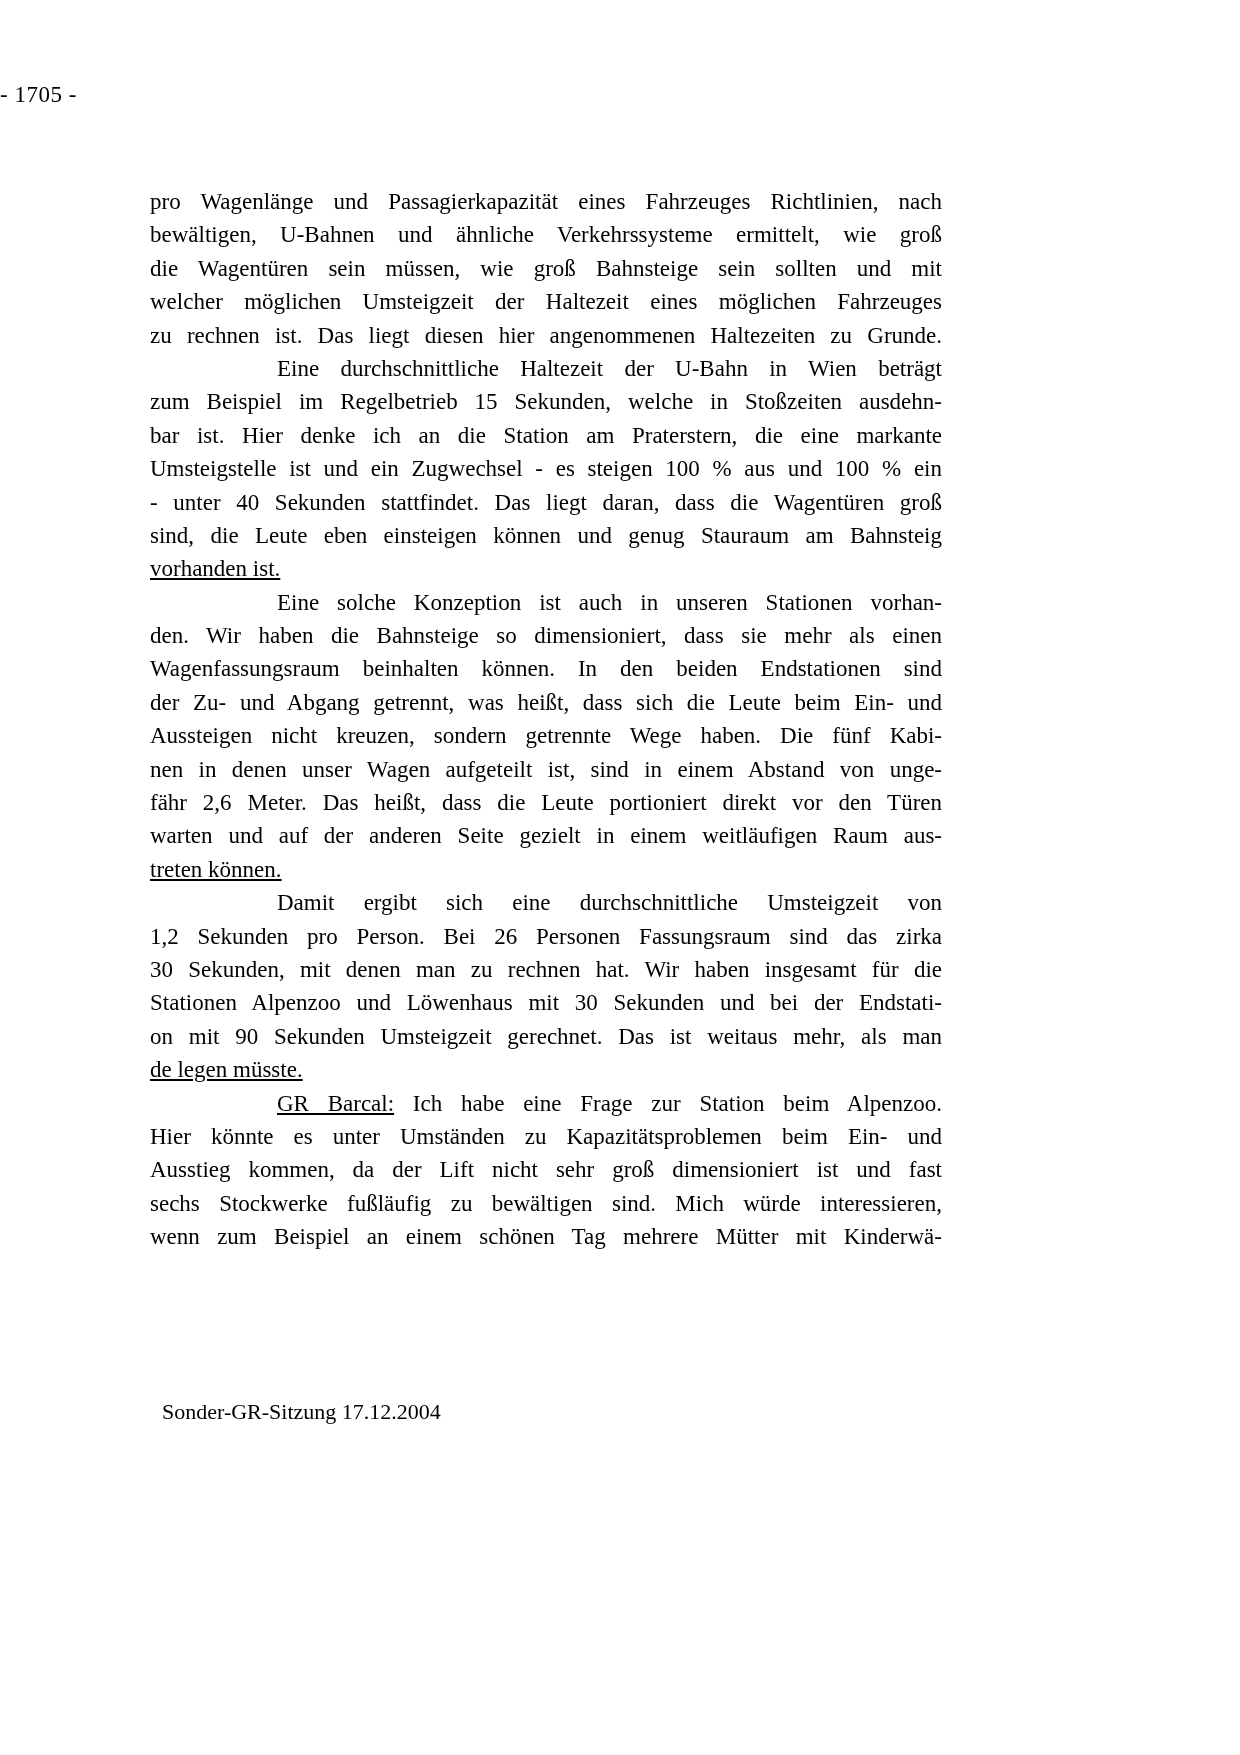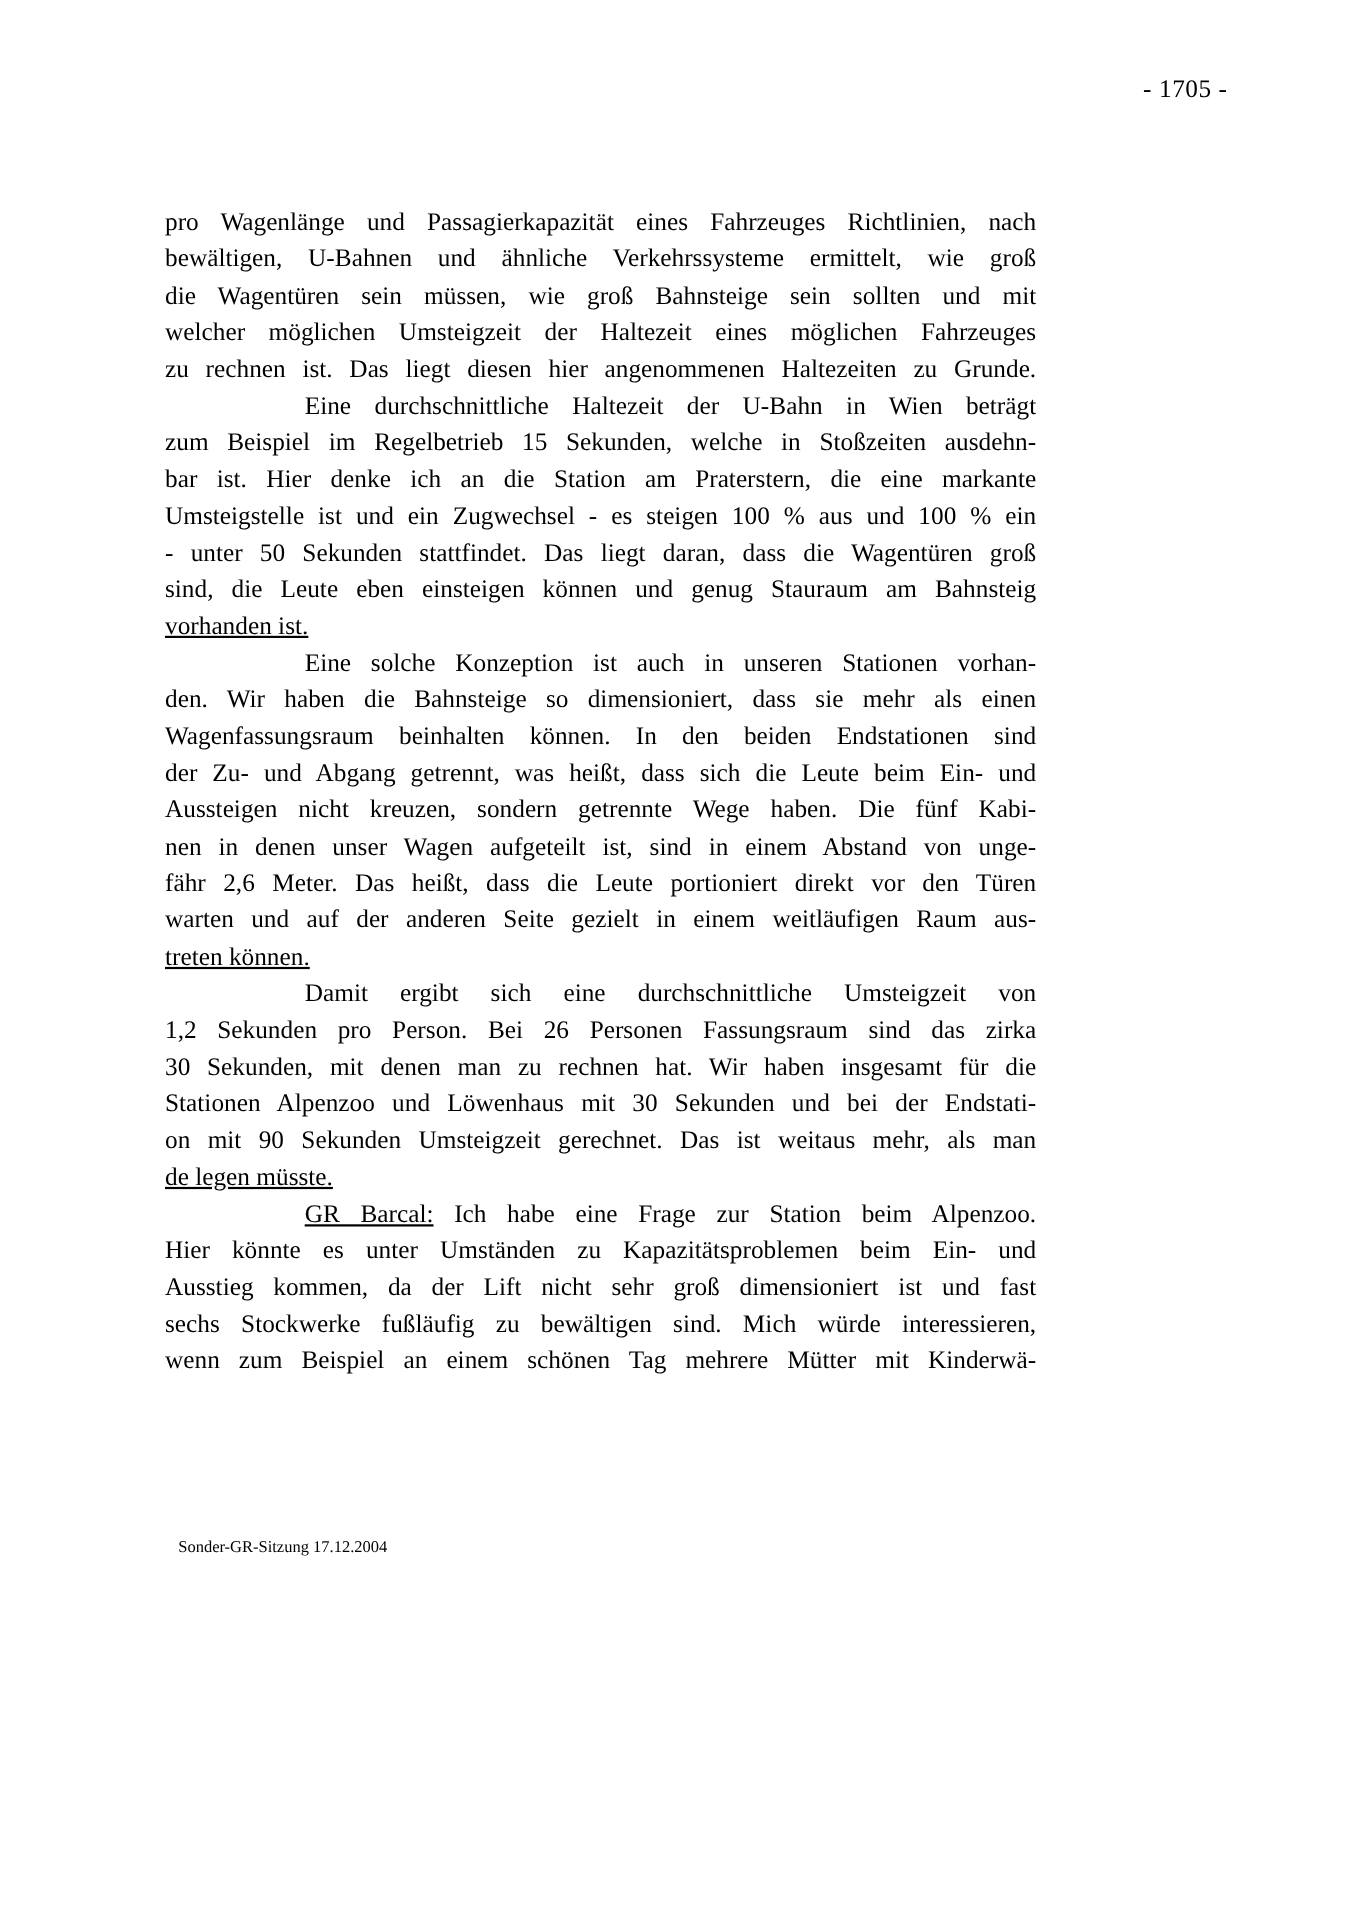--- a/index.html
+++ b/index.html
@@ -12,24 +12,24 @@
     width: 1240px;
     height: 1755px;
     margin: 0 auto;
     background: #ffffff;
     font-family: "Liberation Serif", serif;
     color: #000000;
     overflow: hidden;
   }
   .page-number {
     position: absolute;
-    top: 68px;
+    top: 82px;
     left: 0;
     width: 1116px; 
-    text-align: right;
+    text-align: left;
     font-size: 23px;
     letter-spacing: 0.5px;
   }
   .body-text {
     position: absolute;
     top: 185px;
     left: 150px;
     width: 792px;
     font-size: 23px;
     line-height: 33.4px;
@@ -48,21 +48,21 @@
     text-align-last: left;
     text-decoration: underline;
   }
   .line.indent {
     text-indent: 127px;
   }
   .footer {
     position: absolute;
     top: 1399px;
     left: 162px;
-    font-size: 15px;
+    font-size: 22px;
   }
   .u {
     text-decoration: underline;
   }
 </style>
 </head>
 <body>
 
 <div class="page">
   <div class="page-number">- 1705 -</div>
@@ -70,21 +70,21 @@
   <div class="body-text">
       <div class="line">pro Wagenlänge und Passagierkapazität eines Fahrzeuges Richtlinien, nach</div>
       <div class="line">bewältigen, U-Bahnen und ähnliche Verkehrssysteme ermittelt, wie groß</div>
       <div class="line">die Wagentüren sein müssen, wie groß Bahnsteige sein sollten und mit</div>
       <div class="line">welcher möglichen Umsteigzeit der Haltezeit eines möglichen Fahrzeuges</div>
       <div class="line">zu rechnen ist. Das liegt diesen hier angenommenen Haltezeiten zu Grunde.</div>
       <div class="line indent">Eine durchschnittliche Haltezeit der U-Bahn in Wien beträgt</div>
       <div class="line">zum Beispiel im Regelbetrieb 15 Sekunden, welche in Stoßzeiten ausdehn-</div>
       <div class="line">bar ist. Hier denke ich an die Station am Praterstern, die eine markante</div>
       <div class="line">Umsteigstelle ist und ein Zugwechsel - es steigen 100 % aus und 100 % ein</div>
-      <div class="line">- unter 50 Sekunden stattfindet. Das liegt daran, dass die Wagentüren groß</div>
+      <div class="line">- unter 40 Sekunden stattfindet. Das liegt daran, dass die Wagentüren groß</div>
       <div class="line">sind, die Leute eben einsteigen können und genug Stauraum am Bahnsteig</div>
       <div class="line lastline">vorhanden ist.</div>
       <div class="line indent">Eine solche Konzeption ist auch in unseren Stationen vorhan-</div>
       <div class="line">den. Wir haben die Bahnsteige so dimensioniert, dass sie mehr als einen</div>
       <div class="line">Wagenfassungsraum beinhalten können. In den beiden Endstationen sind</div>
       <div class="line">der Zu- und Abgang getrennt, was heißt, dass sich die Leute beim Ein- und</div>
       <div class="line">Aussteigen nicht kreuzen, sondern getrennte Wege haben. Die fünf Kabi-</div>
       <div class="line">nen in denen unser Wagen aufgeteilt ist, sind in einem Abstand von unge-</div>
       <div class="line">fähr 2,6 Meter. Das heißt, dass die Leute portioniert direkt vor den Türen</div>
       <div class="line">warten und auf der anderen Seite gezielt in einem weitläufigen Raum aus-</div>

